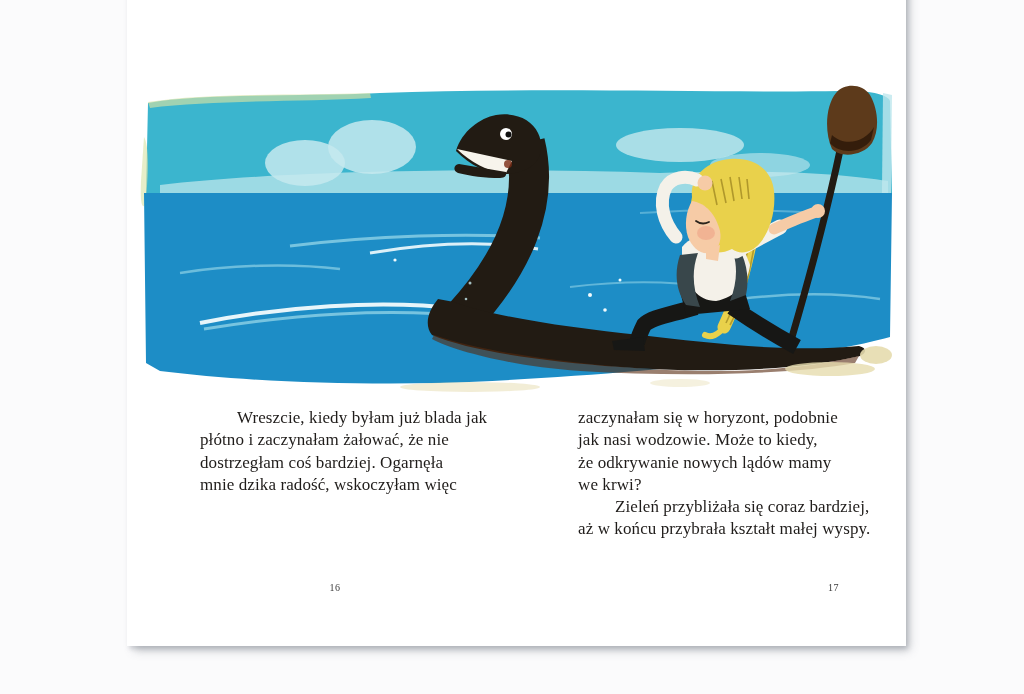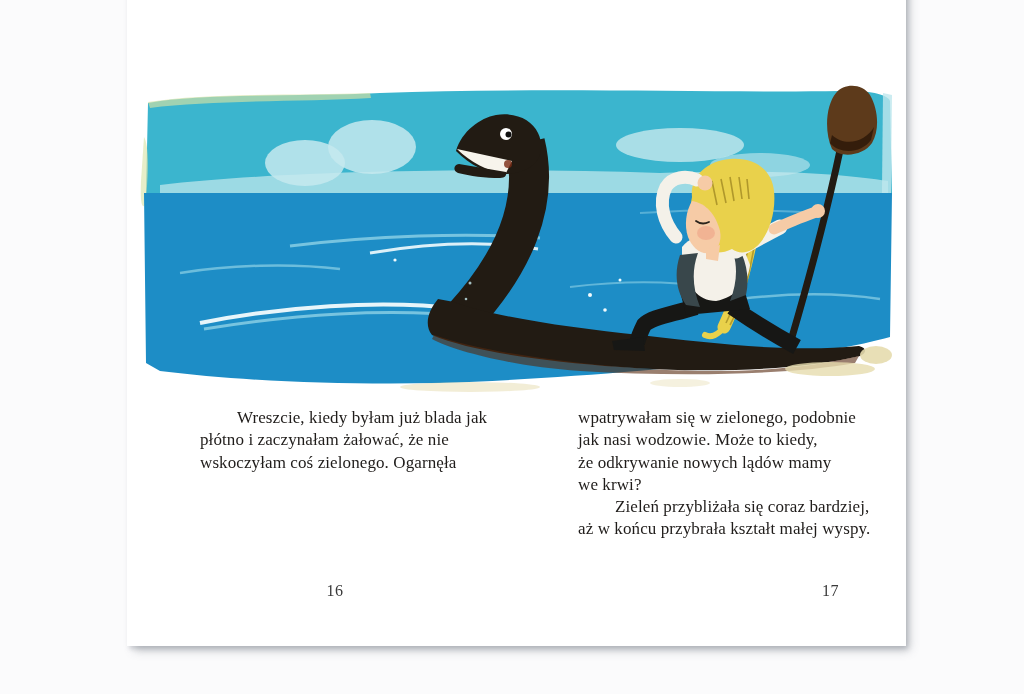--- a/index.html
+++ b/index.html
@@ -21,21 +21,21 @@
     position:absolute;top:425px;width:280px;
     font-size:17px;line-height:22.3px;color:#1f1c1a;
     letter-spacing:.1px;
   }
   .col-left{left:73px;}
   .col-right{left:451px;}
   .line{white-space:nowrap;}
   .indent{padding-left:37px;}
   .pagenum{
     position:absolute;top:600px;width:260px;text-align:center;
-    font-size:16px;color:#3a3a3a;letter-spacing:.5px;
+    font-size:10px;color:#3a3a3a;letter-spacing:.5px;
   }
   .pagenum-left{left:78px;}
   .pagenum-right{left:452px;text-align:right;}
 </style>
 </head>
 <body>
 
 <div class="spread">
 
   <figure class="art" style="margin:0">
@@ -119,25 +119,26 @@
         <ellipse cx="330" cy="302" rx="70" ry="5" opacity="0.5" fill="#e6dcae"></ellipse>
         <ellipse cx="736" cy="270" rx="16" ry="9" opacity="0.9" fill="#e6dcae"></ellipse>
         <ellipse cx="540" cy="298" rx="30" ry="4" opacity="0.4" fill="#e6dcae"></ellipse>
       </g>
     </svg>
   </figure>
 
   <div class="col col-left">
     <div class="line indent">Wreszcie, kiedy byłam już blada jak</div>
     <div class="line">płótno i zaczynałam żałować, że nie</div>
-    <div class="line">wskoczyłam coś zielonego. Ogarnęła</div>
+    <div class="line">dostrzegłam coś bardziej. Ogarnęła</div>
+    <div class="line">mnie dzika radość, wskoczyłam więc</div>
   </div>
 
   <div class="col col-right">
-    <div class="line">wpatrywałam się w zielonego, podobnie</div>
+    <div class="line">zaczynałam się w horyzont, podobnie</div>
     <div class="line">jak nasi wodzowie. Może to kiedy,</div>
     <div class="line">że odkrywanie nowych lądów mamy</div>
     <div class="line">we krwi?</div>
     <div class="line indent">Zieleń przybliżała się coraz bardziej,</div>
     <div class="line">aż w końcu przybrała kształt małej wyspy.</div>
   </div>
 
   <div class="pagenum pagenum-left">16</div>
   <div class="pagenum pagenum-right">17</div>
 

